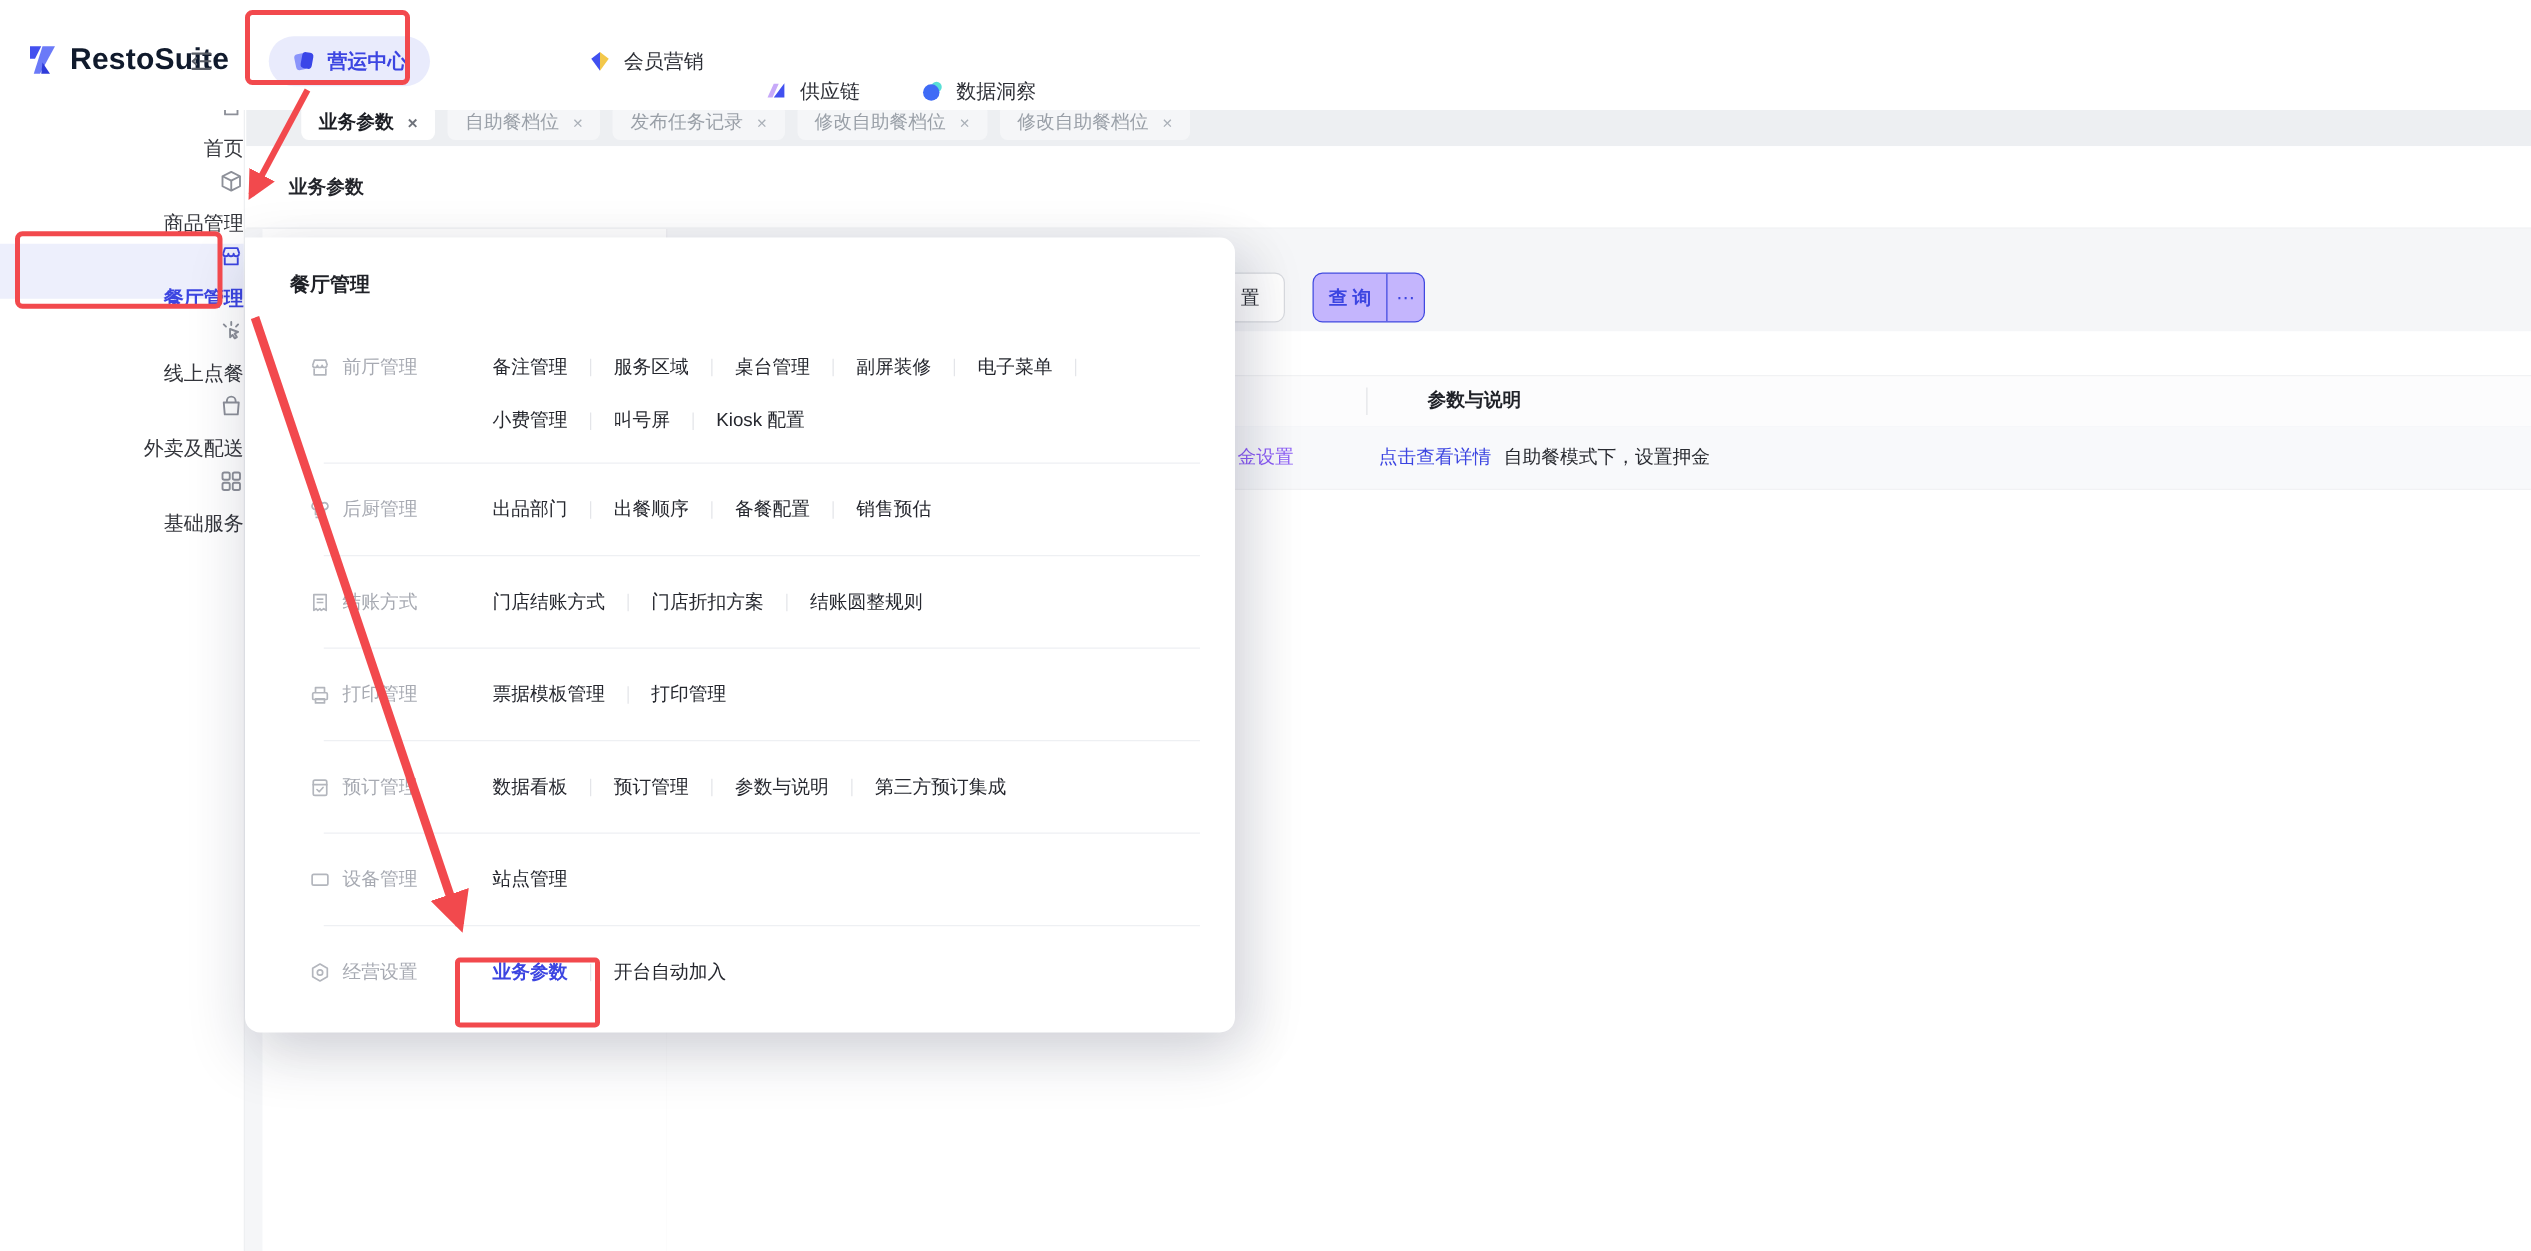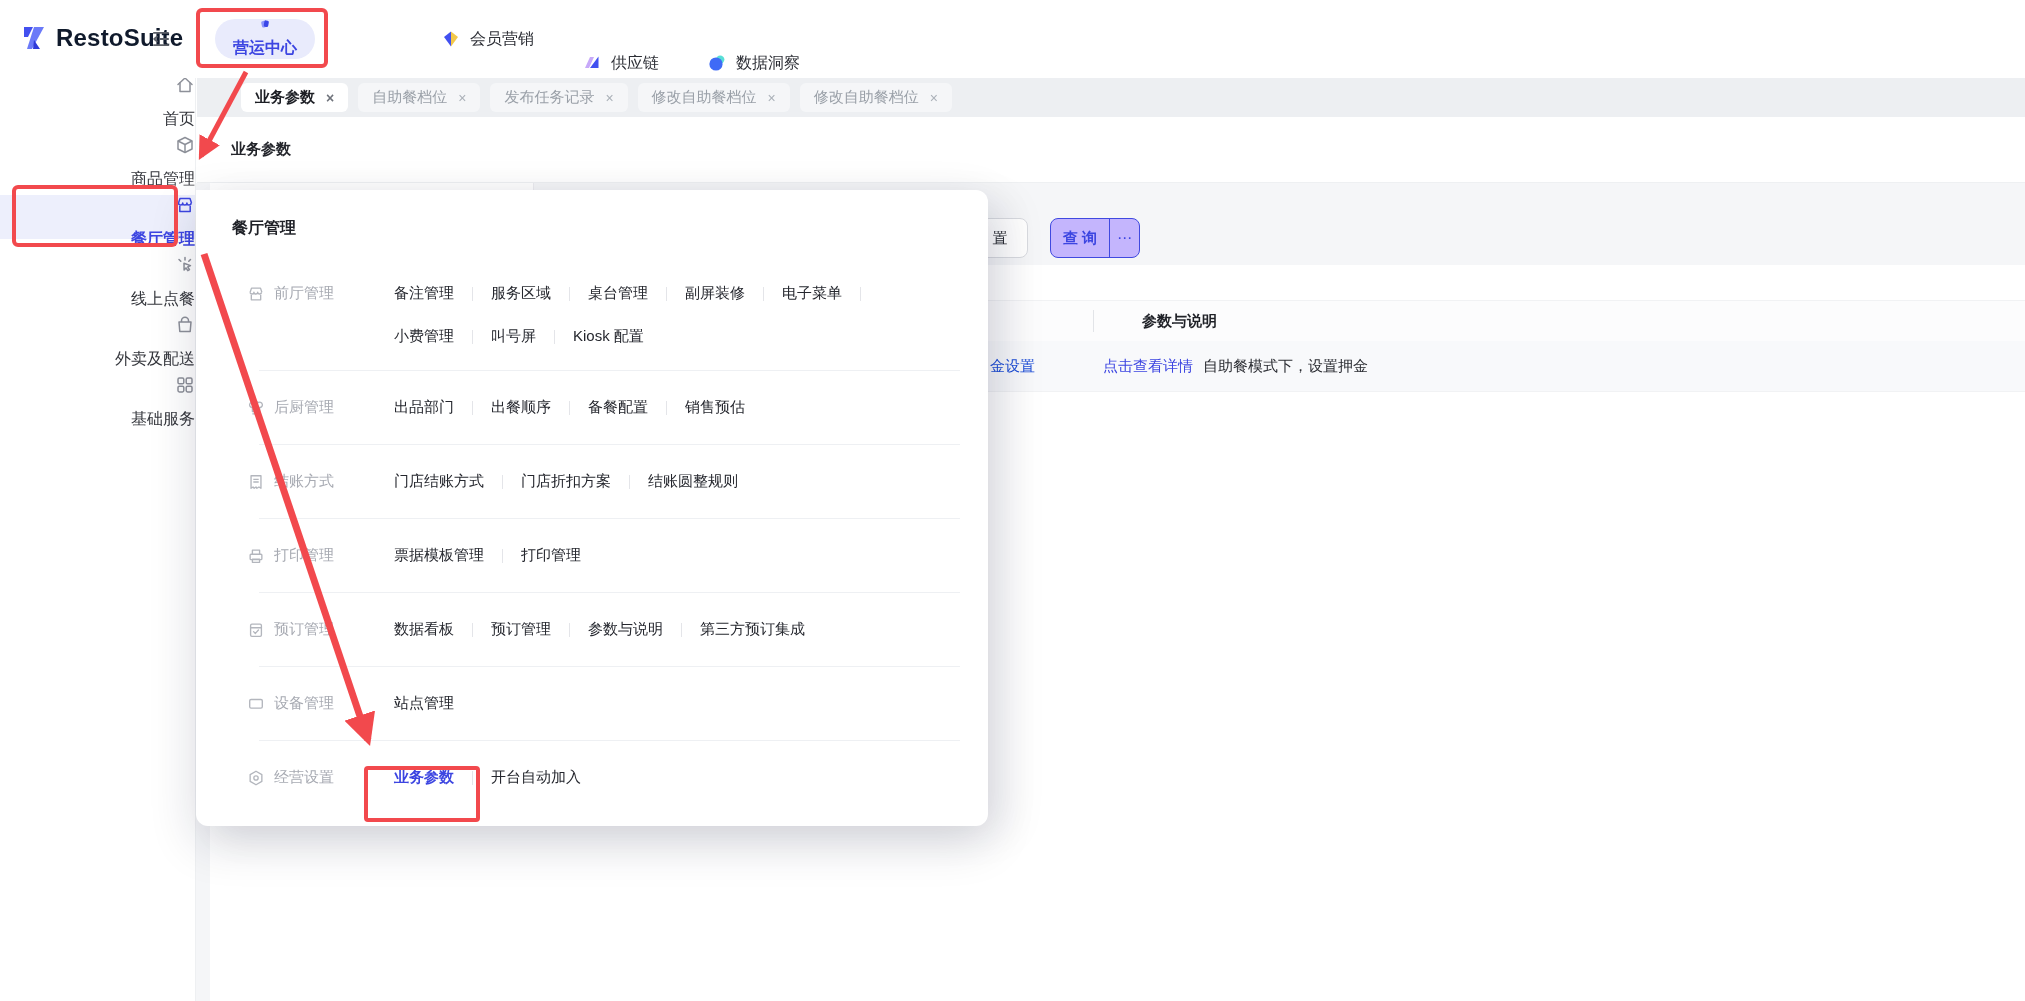--- a/index.html
+++ b/index.html
@@ -1,27 +1,27 @@
 <!DOCTYPE html>
 <html><head>
 <meta charset="utf-8">
 <style>
   html,body{margin:0;padding:0;background:#fff;}
   .app{position:relative;width:2025px;height:1001px;overflow:hidden;
        font-family:"Liberation Sans","DejaVu Sans",sans-serif;color:#24262c;background:#fff;}
 
   
-  .topbar{position:absolute;left:0;top:0;right:0;height:78px;background:#fff;z-index:5;}
+  .topbar{position:absolute;left:0;top:10px;right:0;height:78px;background:#fff;z-index:5;}
   .logo{position:absolute;left:20px;top:24px;display:flex;align-items:center;gap:8px;}
   .logo-text{font-size:24px;font-weight:800;color:#101a2c;letter-spacing:.2px;}
   .collapse-btn{position:absolute;left:150px;top:28px;width:22px;height:22px;color:#5c6068;cursor:pointer;}
   .topnav{position:absolute;left:215px;top:0;height:78px;display:flex;align-items:center;}
   .nav-item{display:flex;align-items:center;gap:9px;font-size:16px;color:#2c2e35;cursor:pointer;}
   .nav-item .nlabel{white-space:nowrap;}
-  .nav-item.active{background:#e9ebfc;color:#3c45e1;font-weight:700;height:40px;border-radius:20px;padding:0 18px;flex-direction:column;}
+  .nav-item.active{background:#e9ebfc;color:#3c45e1;font-weight:700;height:40px;border-radius:20px;padding:0 18px;}
   .nav-gap-lg{margin-left:126px;}
   .nav-gap{margin-left:48px;margin-top:48px;}
 
   
   .sidebar{position:absolute;left:0;top:60px;bottom:0;width:196px;background:#fff;border-right:1px solid #eef0f2;padding-top:15px;box-sizing:border-box;z-index:2;}
   .side-item{height:44px;margin-bottom:16px;display:flex;align-items:flex-end;gap:14px;padding-left:24px;font-size:16px;color:#34363c;cursor:pointer;flex-direction:column;}
   .side-item .sicon{width:20px;height:20px;color:#8d9099;flex:0 0 20px;}
   .side-item.active{background:#edeffc;color:#3c45e1;font-weight:600;}
   .side-item.active .sicon{color:#3c45e1;}
 
@@ -38,21 +38,21 @@
 
   
   .page-bg{position:absolute;left:196px;right:0;top:183px;bottom:0;background:#f5f6f8;z-index:1;}
   .cat-col{position:absolute;left:14px;top:0;width:323px;bottom:0;background:#fff;border-right:1px solid #ececf0;}
   .table-card{position:absolute;left:337px;top:82px;right:0;bottom:0;background:#fff;}
   .thead{position:absolute;left:0;right:0;top:35px;height:40px;border-top:1px solid #f1f2f4;border-bottom:1px solid #eceef1;background:#fcfcfd;}
   .thead .col-div{position:absolute;left:560px;top:9px;width:1px;height:22px;background:#e2e4e8;}
   .thead .th{position:absolute;left:569px;top:0;line-height:40px;font-size:15px;font-weight:700;color:#1f2127;margin-left:40px;}
   .trow{position:absolute;left:0;right:0;top:76px;height:50px;background:#f8f9fb;border-bottom:1px solid #f1f2f4;}
   .trow span{position:absolute;top:0;height:50px;line-height:50px;font-size:15px;}
-  .trow .cell-name{left:457px;color:#1d4ed8;}
+  .trow .cell-name{left:457px;color:#8b5cf6;}
   .trow .cell-link{left:570px;color:#3c45e1;font-weight:500;cursor:pointer;}
   .trow .cell-desc{left:670px;color:#2a2c32;}
 
   .btn-reset{position:absolute;left:776px;top:35px;width:56px;height:40px;background:#fff;border:1px solid #d9dbe0;border-radius:8px;
              display:flex;align-items:center;justify-content:center;font-size:15px;color:#2b2d33;cursor:pointer;box-sizing:border-box;}
   .btn-query{position:absolute;left:839px;top:35px;height:40px;display:flex;border:1px solid #4049e0;border-radius:8px;background:#c4b5fd;overflow:hidden;cursor:pointer;box-sizing:border-box;margin-left:15px;}
   .btn-query .seg-main{width:58px;display:flex;align-items:center;justify-content:center;font-size:15px;font-weight:600;color:#3c45e1;border-right:1px solid #4049e0;}
   .btn-query .seg-more{width:29px;display:flex;align-items:center;justify-content:center;font-size:15px;color:#3c45e1;}
 
   

